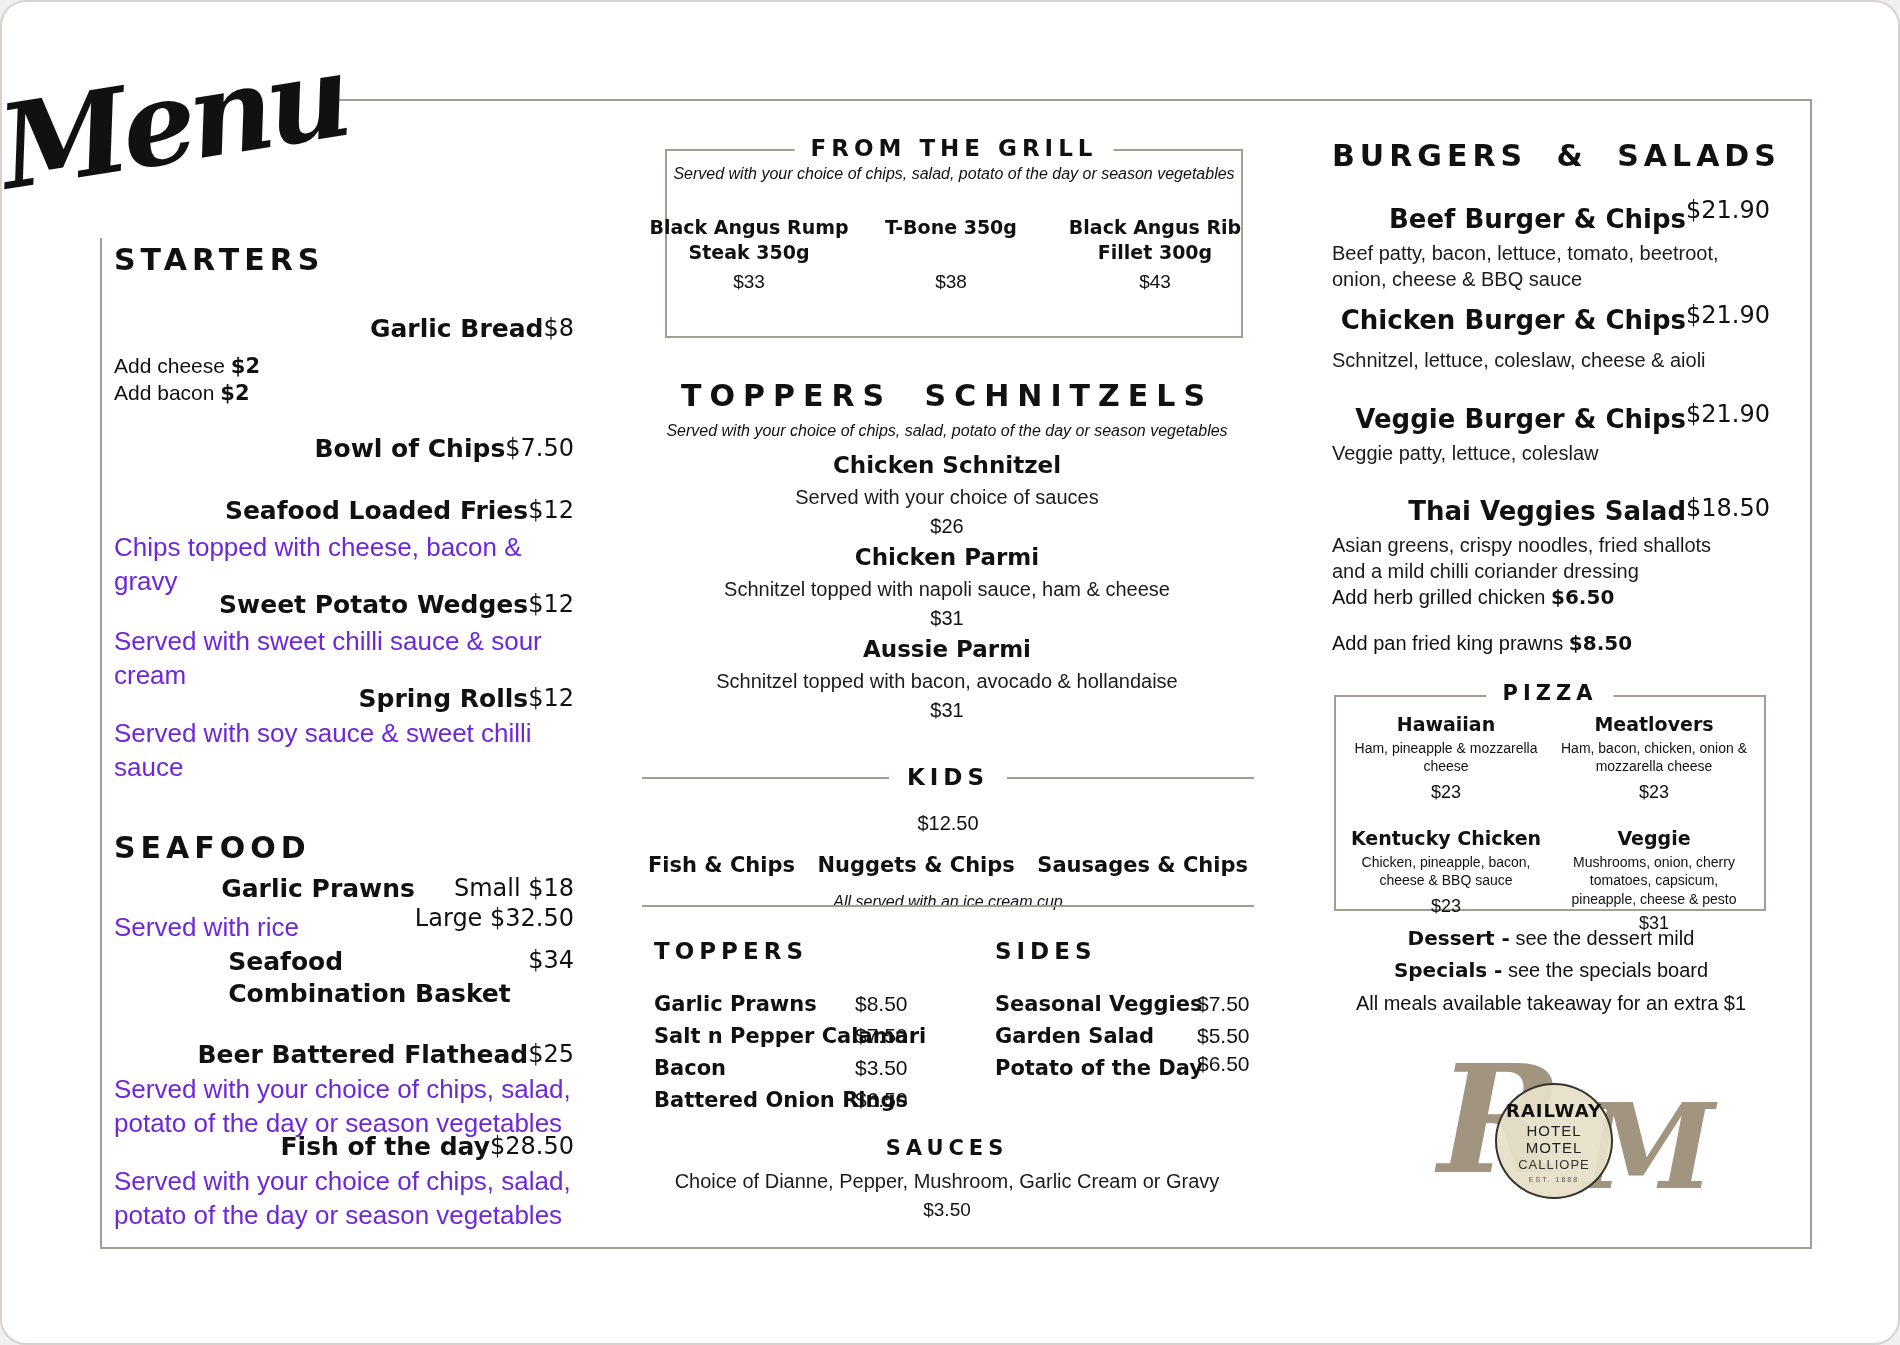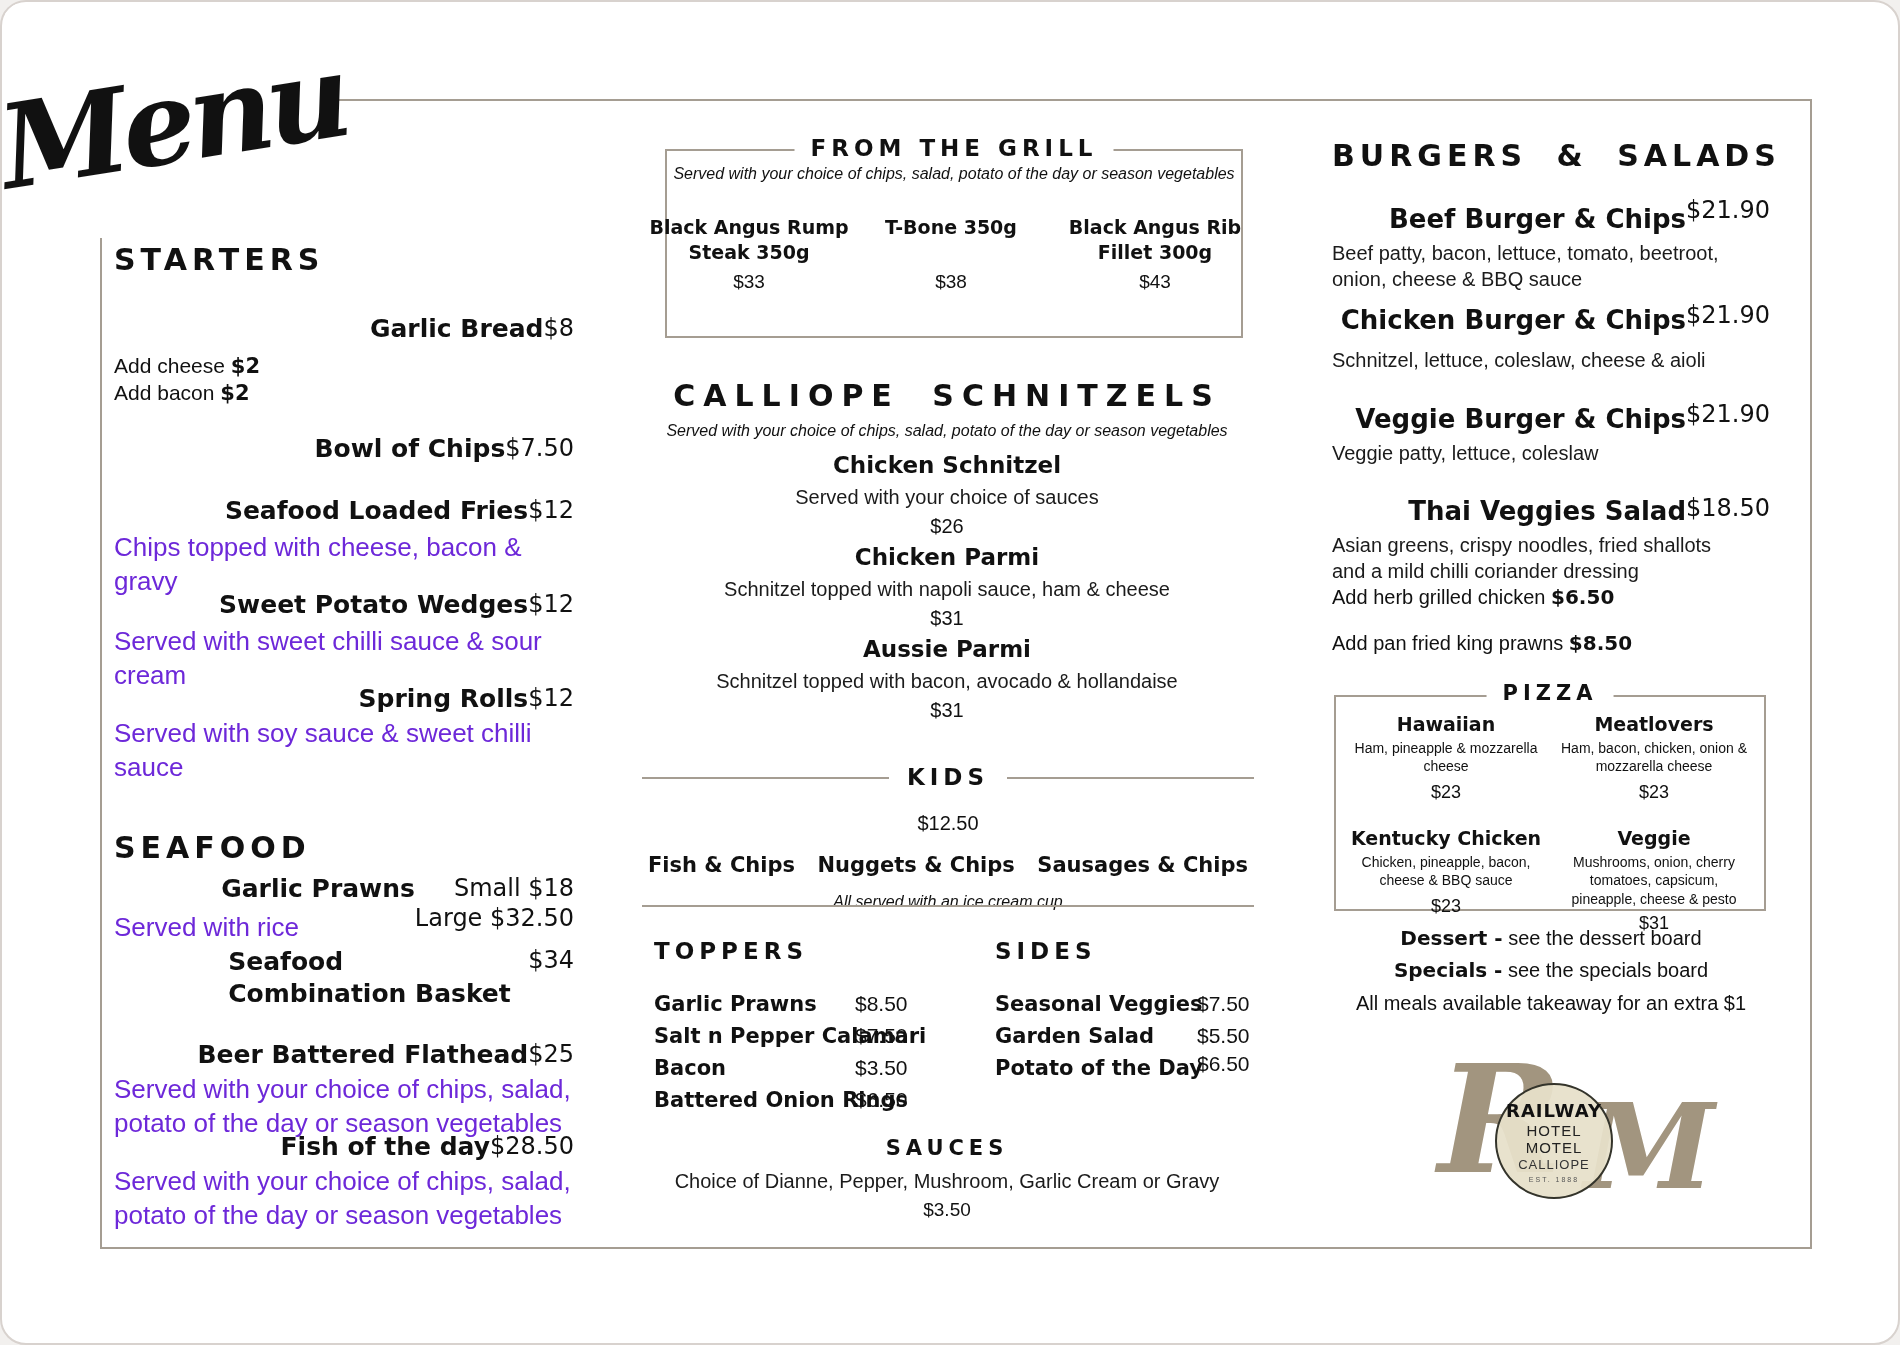--- a/index.html
+++ b/index.html
@@ -146,21 +146,21 @@
       <div class="gname">T-Bone 350g</div>
       <div class="gprice">$38</div>
     </div>
     <div class="grill-col" style="left:488px;top:64px;">
       <div class="gname">Black Angus Rib Fillet 300g</div>
       <div class="gprice">$43</div>
     </div>
   </div>
 
   <div class="abs col-mid" style="top:376px;">
-    <span class="h-big" style="letter-spacing:8px;">CALLIOPE SCHNITZELS</span>
+    <span class="h-big" style="letter-spacing:8px;">TOPPERS SCHNITZELS</span>
   </div>
   <div class="abs col-mid" style="top:420px;font-style:italic;font-size:16px;">Served with your choice of chips, salad, potato of the day or season vegetables</div>
 
   <div class="abs col-mid" style="top:450px;">
     <div class="iname" style="font-size:23px;">Chicken Schnitzel</div>
     <div class="small-desc" style="margin-top:6px;">Served with your choice of sauces</div>
     <div style="font-size:20px;margin-top:5px;">$26</div>
   </div>
   <div class="abs col-mid" style="top:542px;">
     <div class="iname" style="font-size:23px;">Chicken Parmi</div>
@@ -288,21 +288,21 @@
       <div class="pz-cell">
         <div class="pz-name">Veggie</div>
         <div class="pz-desc">Mushrooms, onion, cherry tomatoes, capsicum, pineapple, cheese &amp;  pesto</div>
         <div class="pz-price">$31</div>
       </div>
     </div>
   </div>
 
   <div class="abs col-right center" style="top:924px;font-size:20px;">
     <span class="bold" style="font-size:20px;">Dessert -</span>
-    <span>see the dessert board</span>
+    <span>see the dessert mild</span>
   </div>
   <div class="abs col-right center" style="top:956px;font-size:20px;">
     <span class="bold" style="font-size:20px;">Specials -</span>
     <span>see the specials board</span>
   </div>
   <div class="abs col-right center" style="top:990px;font-size:20px;">All meals available takeaway for an extra $1</div>
 
   <div class="abs" style="left:1400px;top:1040px;width:320px;height:190px;">
     <div class="abs logo-script" style="left:36px;top:2px;font-size:150px;">R</div>
     <div class="abs logo-script" style="left:182px;top:46px;font-size:118px;">M</div>

